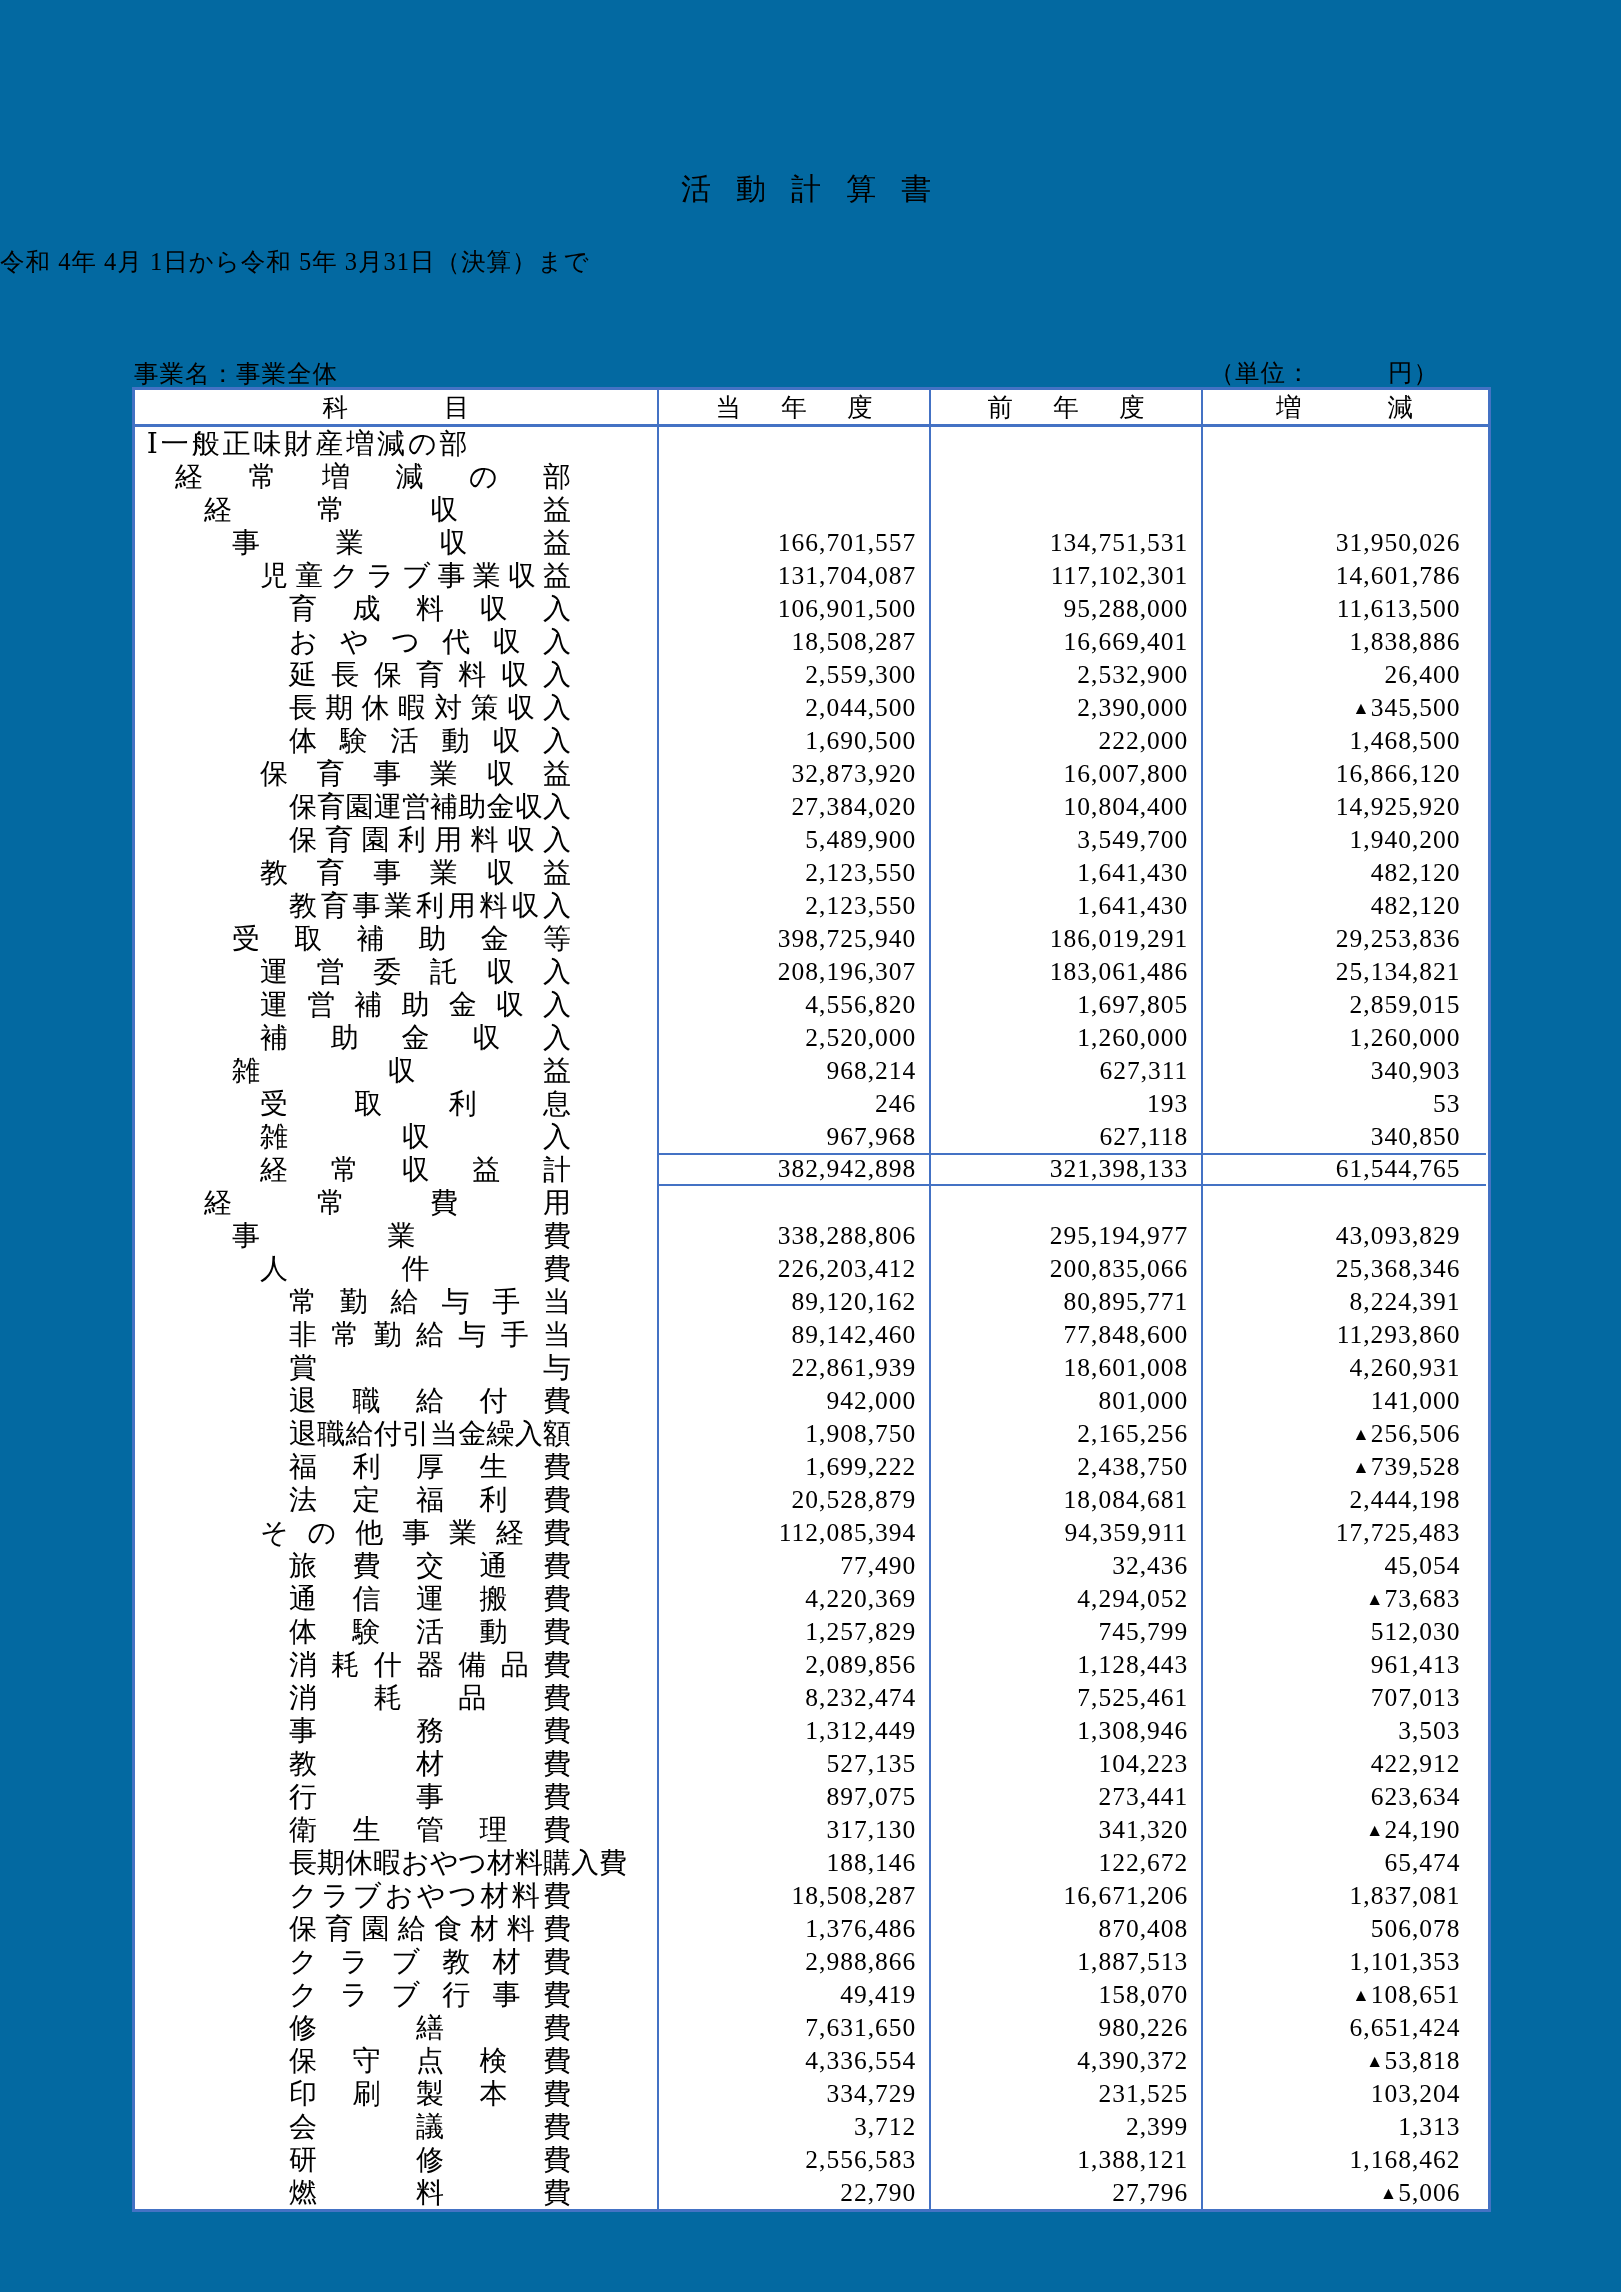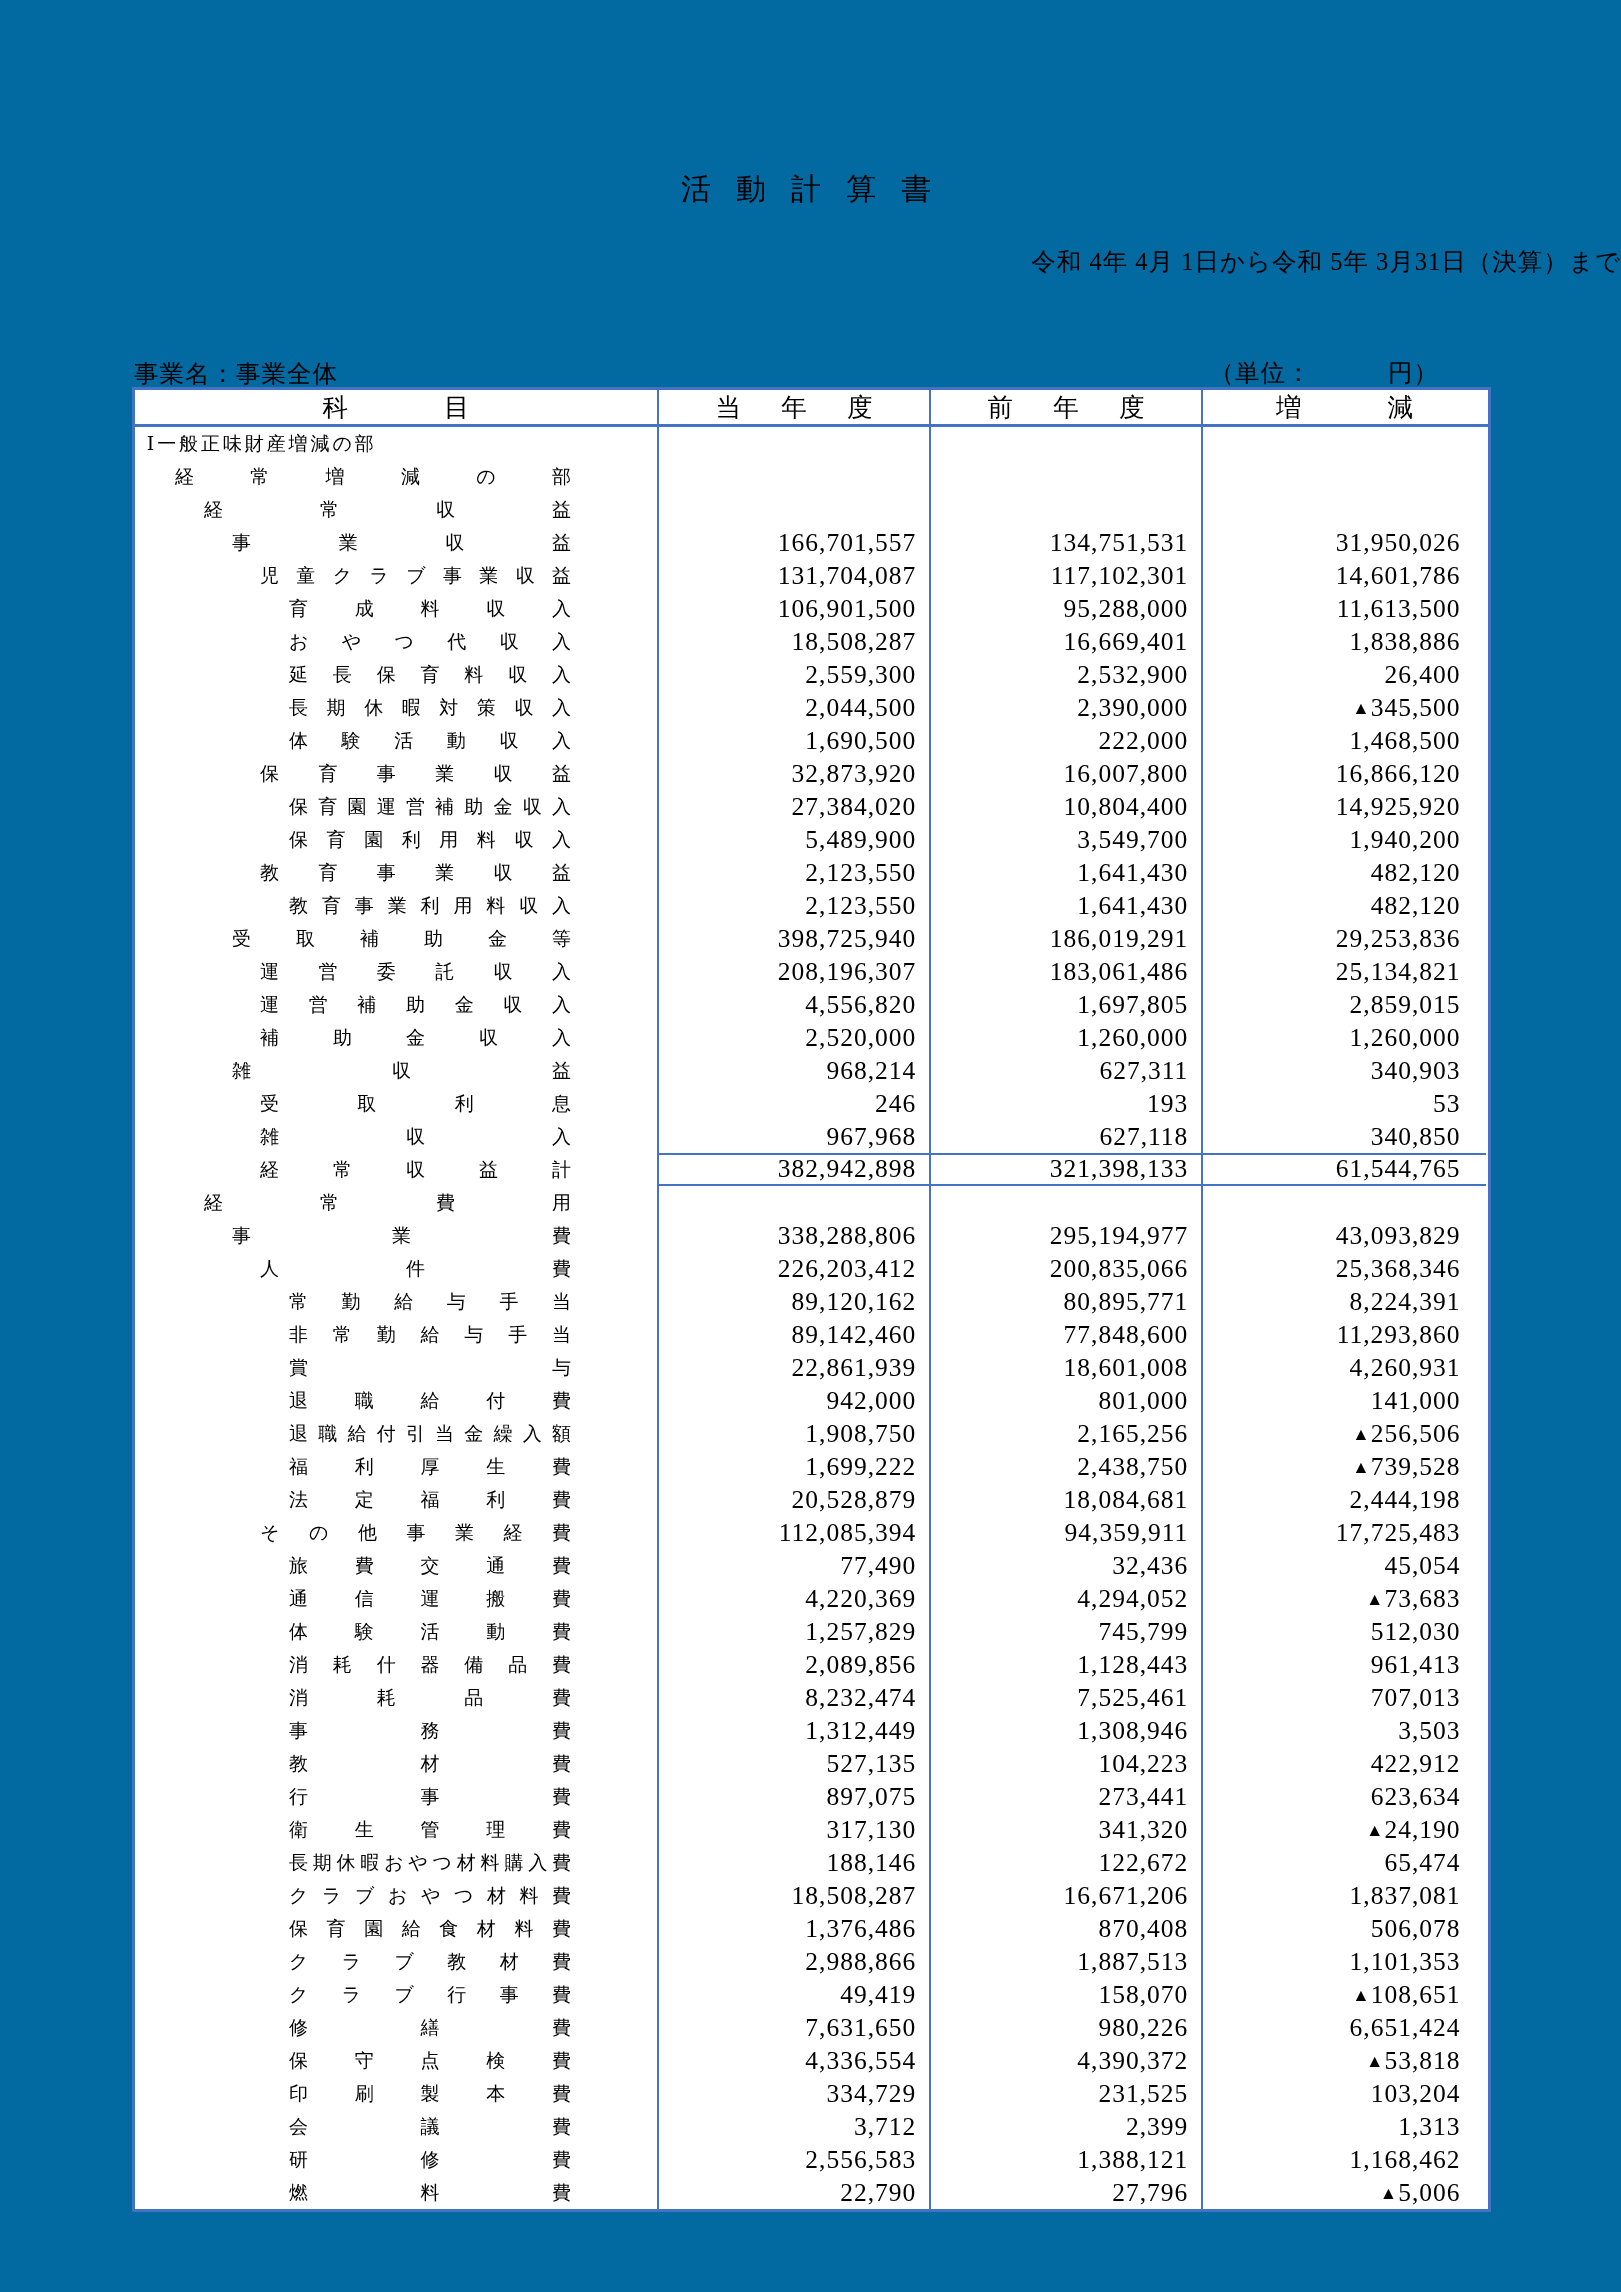--- a/index.html
+++ b/index.html
@@ -2,38 +2,38 @@
 <html><head>
 <meta charset="utf-8">
 <style>
   html,body{margin:0;padding:0;background:#fff;}
   .page{
     position:relative;width:1621px;height:2293px;background:#0369a1;
     font-family:"Liberation Serif","DejaVu Serif",serif;color:#000;overflow:hidden;
   }
   .doc-title{position:absolute;top:169px;left:0;width:1621px;text-align:center;
     font-size:30px;letter-spacing:8.8px;white-space:pre;}
-  .doc-subtitle{position:absolute;top:245px;left:0;width:1621px;text-align:right;
+  .doc-subtitle{position:absolute;top:245px;left:0;width:1621px;text-align:left;
     font-size:24.5px;letter-spacing:1px;white-space:pre;}
   .corp-line{position:absolute;top:325px;left:134px;font-size:24.5px;letter-spacing:1px;white-space:pre;}
   .biz-line{position:absolute;top:357px;left:134px;font-size:24.5px;letter-spacing:1px;white-space:pre;}
   .unit-line{position:absolute;top:356px;right:182px;font-size:24.5px;letter-spacing:1px;white-space:pre;}
 
   .stmt-table{position:absolute;left:132px;top:387px;width:1359px;box-sizing:border-box;
     border:3.9px solid #4472c4;background:#fff;}
   .thead{display:grid;grid-template-columns:522px 272px 272px 285px;height:37px;
     box-sizing:border-box;border-bottom:3.9px solid #4472c4;}
   .th{box-sizing:border-box;display:flex;align-items:center;justify-content:center;font-size:25.5px;}
   .th.val{border-left:2px solid #4472c4;}
   .th .dist{display:flex;justify-content:space-between;}
   .w160{width:157px;}.w150{width:147px;}.w140{width:137px;}
 
   .row{display:grid;grid-template-columns:522px 272px 272px 285px;height:33px;line-height:33px;}
   .cell{box-sizing:border-box;height:100%;}
-  .cell.name{font-size:19px;overflow:visible;white-space:nowrap;}
+  .cell.name{font-size:28px;overflow:visible;white-space:nowrap;}
   .cell.name .dist{display:flex;justify-content:space-between;margin-right:86px;}
   .cell.name .dist span{flex:0 0 auto;}
   .cell.name .tight{letter-spacing:2.9px;display:inline-block;}
   .cell.val{font-size:25.5px;text-align:right;padding-right:12.7px;letter-spacing:1px;
     border-left:2px solid #4472c4;white-space:nowrap;}
   .cell.val.diff{padding-right:25.5px;}
   .row.subtotal .cell.val{border-top:2px solid #4472c4;border-bottom:2px solid #4472c4;line-height:28px;}
   .tri{font-size:17.6px;letter-spacing:0;position:relative;top:-2px;padding-right:1px;}
 </style>
 </head>

